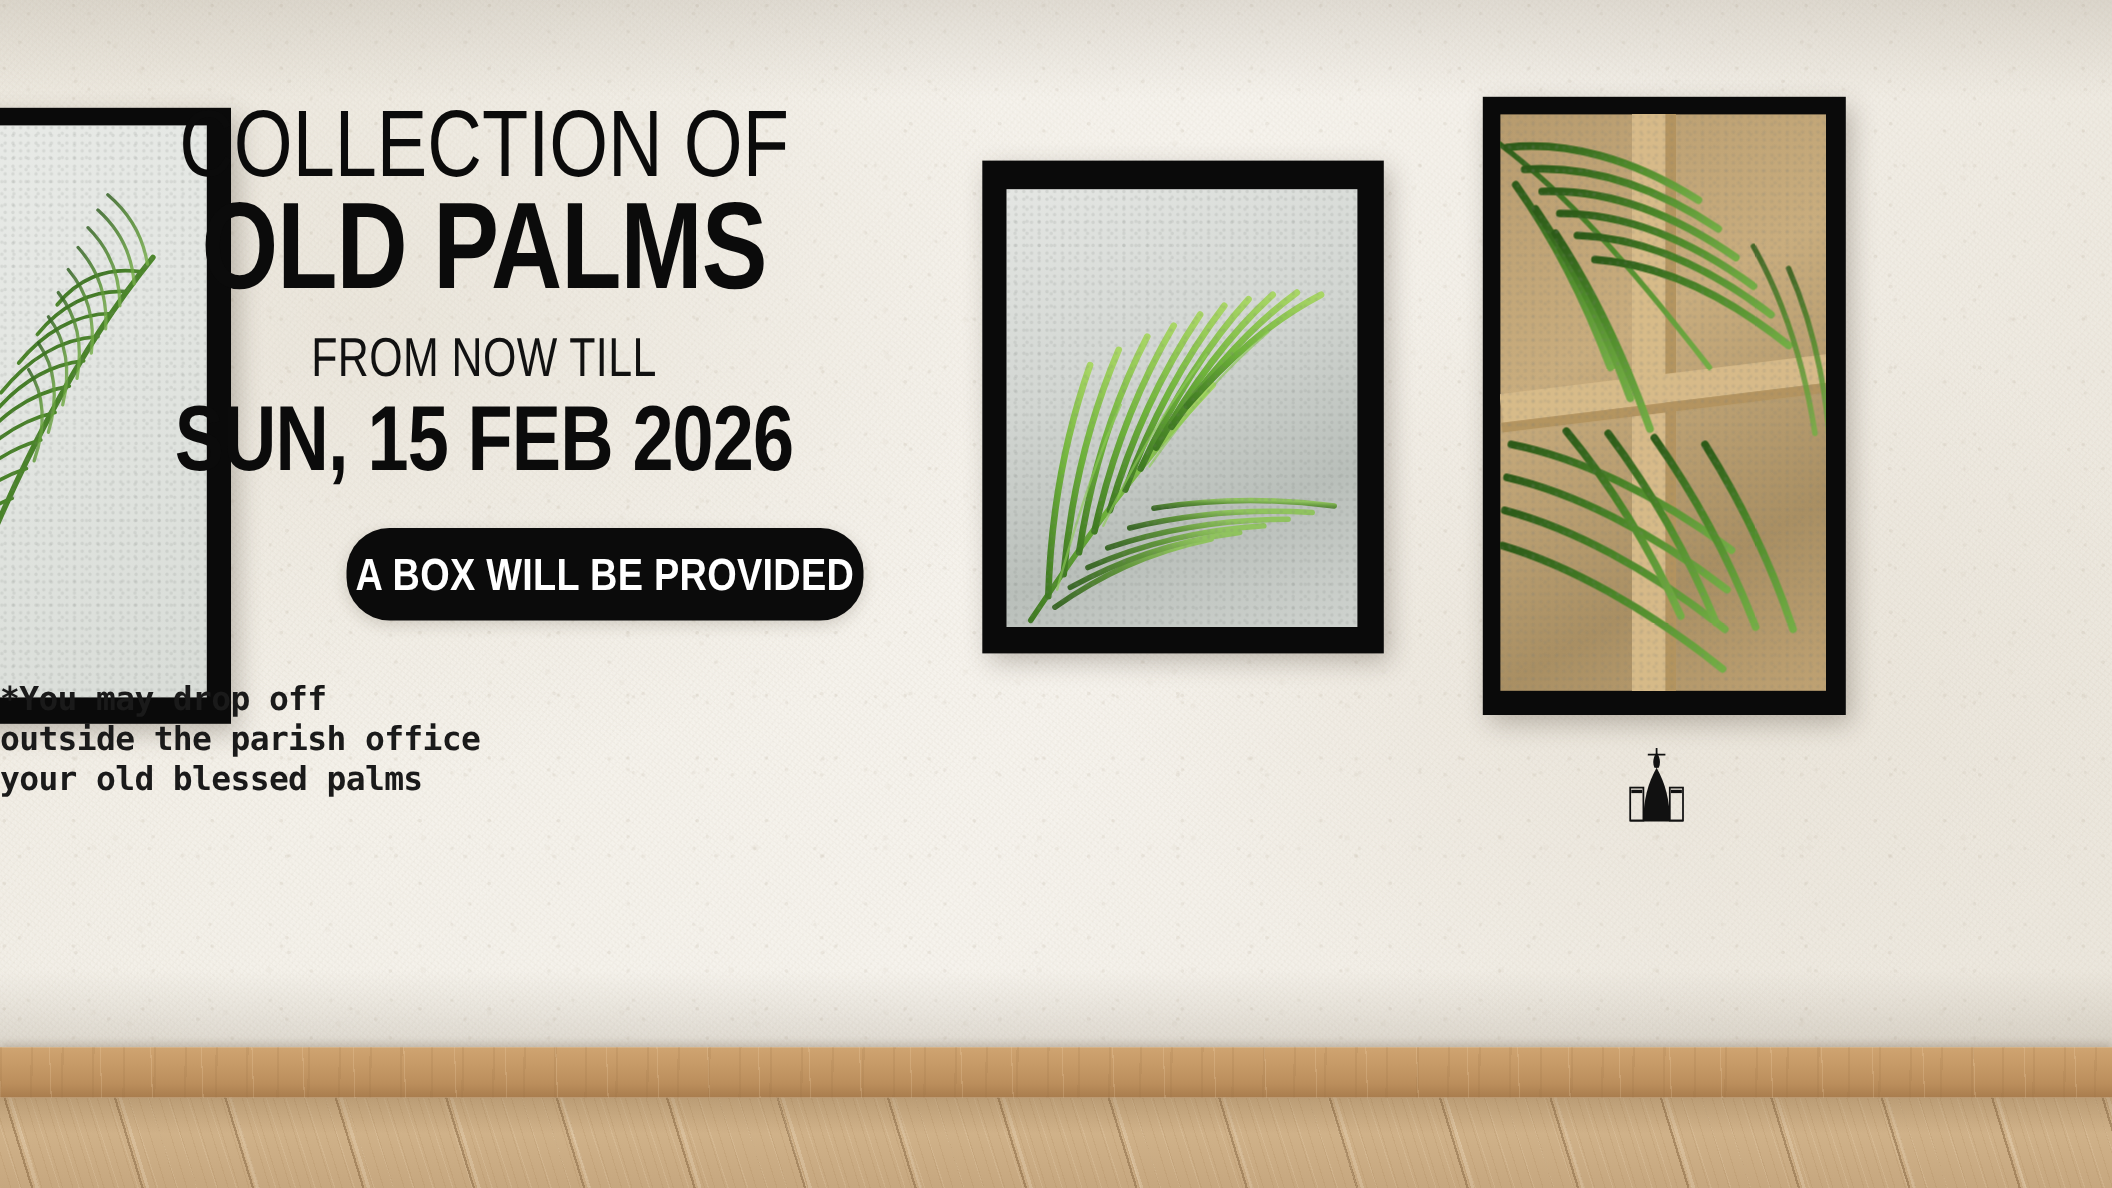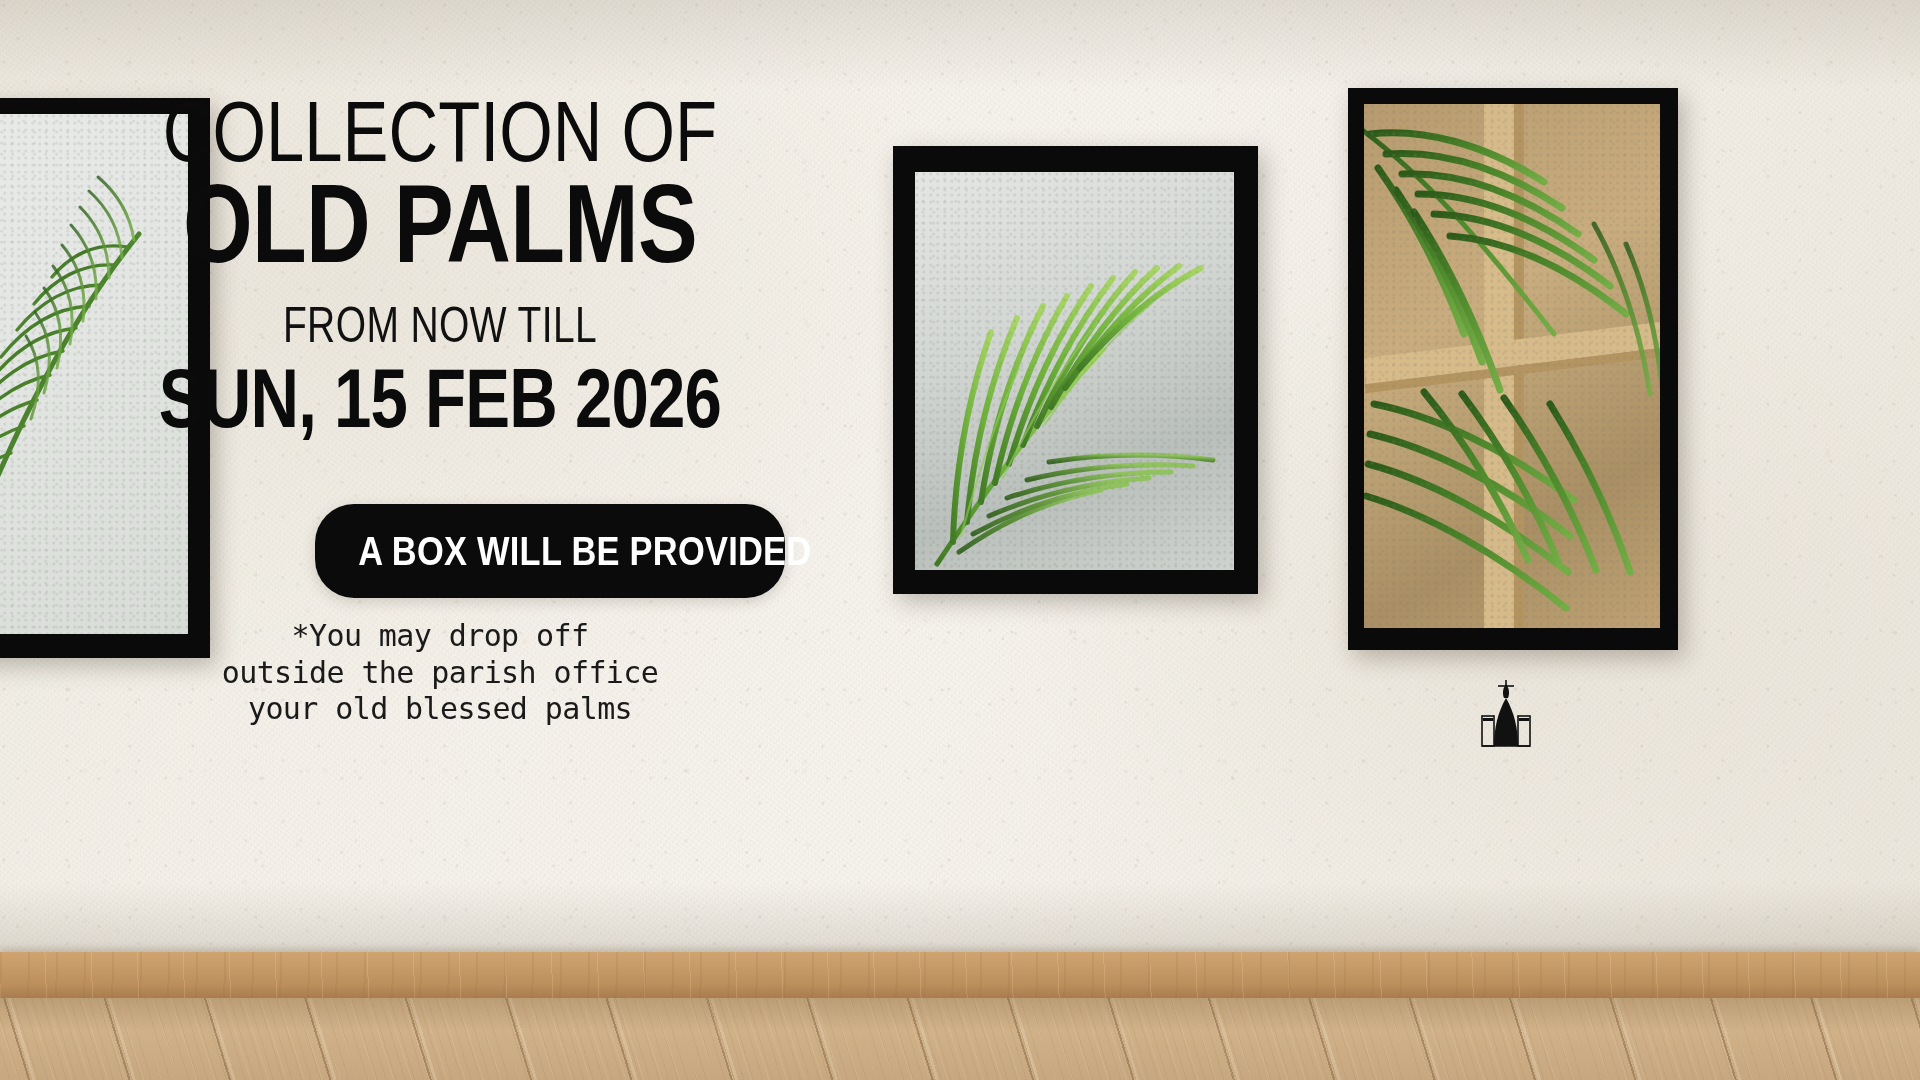--- a/index.html
+++ b/index.html
@@ -128,35 +128,35 @@
     font-family:"Liberation Sans Narrow","Liberation Sans", sans-serif;
     font-weight:700; color:#0b0b0b; letter-spacing:-1px;
     transform:scaleX(.80); transform-origin:center;
   }
   #collection-of { position:absolute; left:0; top:88px; width:880px; font-size:86px; line-height:1; }
   #old-palms    { position:absolute; left:0; top:168px; width:880px; font-size:112px; line-height:1; }
   #from-now-till{ position:absolute; left:0; top:300px; width:880px; font-size:50px; line-height:1; }
   #date-line    { position:absolute; left:0; top:356px; width:880px; font-size:84px; line-height:1; }
 
   .pill {
-    position:absolute; left:315px; top:504px; width:470px; height:94px;
+    position:absolute; left:315px; top:480px; width:470px; height:84px;
     background:#0b0b0b; border-radius:39px;
-    display:flex; align-items:center; 
+    display:flex; align-items:center; justify-content:center;
     box-shadow:0 4px 14px rgba(60,50,35,.18);
   }
   .pill span {
     font-family:"Liberation Sans Narrow","Liberation Sans", sans-serif;
     font-weight:700; font-size:41px; color:#fff; letter-spacing:.3px;
     transform:scaleX(.84); transform-origin:center; white-space:nowrap;
   }
 
   .note {
-    position:absolute; left:0; top:618px; width:880px; text-align:center;
+    position:absolute; left:0; top:618px; width:880px; text-align:left;
     font-family:"DejaVu Sans Mono","Liberation Mono", monospace;
-    font-size:30px; line-height:1.22; color:#1a1a1a; letter-spacing:-.6px;
+    font-size:30px; line-height:1.22; color:#1a1a1a; letter-spacing:-.6px;font-weight:bold;
   }
 
   
   #parish-logo { position:absolute; left:1474px; top:672px; width:64px; height:78px; }
 </style>
 </head>
 <body>
 
 <div class="wall">
   <div class="wall-grain"></div>

